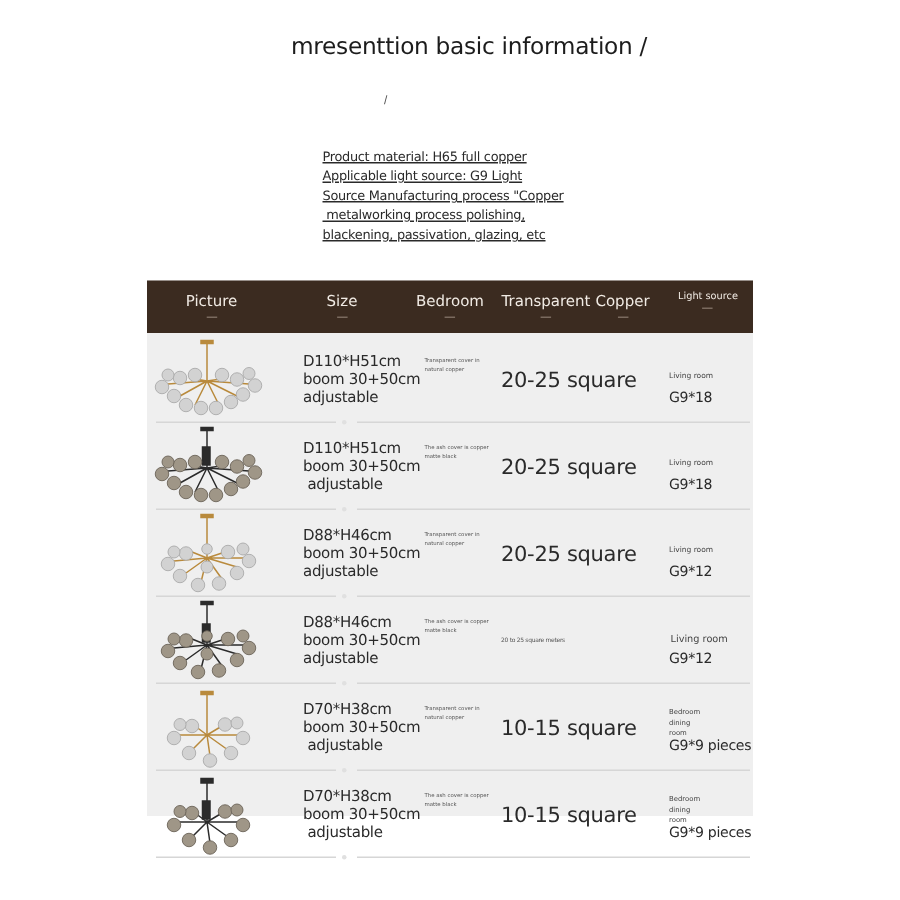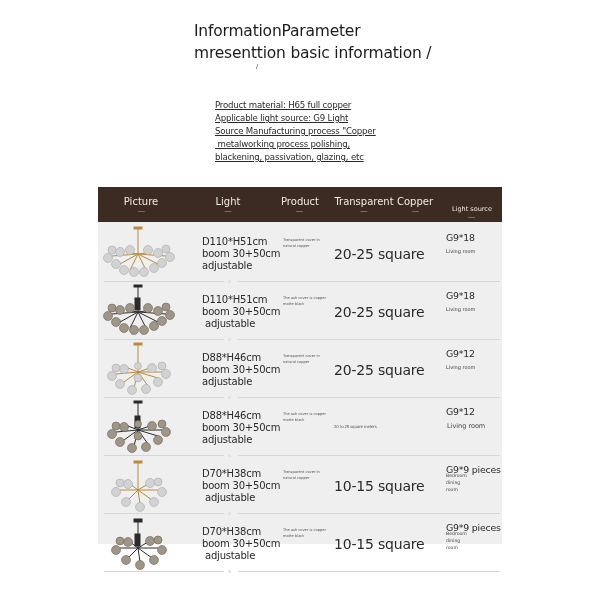--- a/index.html
+++ b/index.html
@@ -18,59 +18,58 @@
   }
   .table { position: absolute; left: 98px; top: 187px; width: 404px; height: 357px; background: #efefef; }
   .thead {
     height: 35px; background: #3b2b20; position: relative; color: #f1ebe4;
     font-family: "DejaVu Sans", sans-serif;
   }
   .th { position: absolute; top: 9px; font-size: 10px; text-align: center; transform: translateX(-50%); white-space: nowrap; }
   .th::after {
     content: ""; display: block; width: 7px; height: 1px; background: #7a6a5e; margin: 4px auto 0;
   }
-  .th.small { font-size: 6.5px; top: 18px; text-align: right; }
+  .th.small { font-size: 6.5px; top: 6px; text-align: right; }
   .row { position: absolute; left: 0; width: 404px; height: 58px; }
   .sep {
     position: absolute; bottom: 0; height: 1px; background: #d6d6d6;
   }
   .sep.a { left: 6px; width: 120px; }
   .sep.b { left: 140px; width: 262px; }
   .sep-dot { position: absolute; bottom: -1px; left: 130px; width: 3px; height: 3px; border-radius: 50%; background: #e0e0e0; }
   .cell { position: absolute; font-family: "DejaVu Sans", sans-serif; color: #2a2a2a; }
   .size { left: 104px; top: 12px; font-size: 10px; line-height: 12px; white-space: pre; letter-spacing: -0.2px; }
   .colour { left: 185px; top: 14px; font-size: 3.6px; line-height: 5.5px; color: #555; width: 44px; }
   .appl { left: 236px; top: 22px; font-size: 14px; letter-spacing: -0.2px; }
   .appl.tiny { font-size: 4px; top: 26px; left: 236px; color: #555; }
   .space { left: 304px; top: 24px; font-size: 5px; color: #444; margin-left: 44px; }
   .space.big { font-size: 6.5px; top: 24px; left: 305px; }
   .space.multi { top: 16px; line-height: 7px; font-size: 4.6px; }
-  .light { left: 348px; top: 8px; font-size: 9.4px; letter-spacing: -0.2px; }
+  .light { left: 348px; top: 36px; font-size: 9.4px; letter-spacing: -0.2px; }
   .pic { position: absolute; left: 2px; top: 2px; width: 80px; height: 54px; }
 </style>
 </head>
 <body>
 
 <div class="title">
-  <div>InformationParameter</div>
   <div>mresenttion basic information /</div>
 </div>
 <div class="title-mark">/</div>
 
 <div class="info">Product material: H65 full copper
 Applicable light source: G9 Light
 Source Manufacturing process "Copper
  metalworking process polishing,
 blackening, passivation, glazing, etc</div>
 
 <div class="table">
   <div class="thead">
     <div class="th" style="left:43px">Picture</div>
-    <div class="th" style="left:130px">Light</div>
-    <div class="th" style="left:202px">Product</div>
+    <div class="th" style="left:130px">Size</div>
+    <div class="th" style="left:202px">Bedroom</div>
     <div class="th" style="left:266px">Transparent</div>
     <div class="th" style="left:317px">Copper</div>
     <div class="th small" style="left:374px">Light source</div>
   </div>
 
   <div class="row" style="top:37px">
     <svg class="pic" viewBox="0 0 80 54">
       <g stroke="#b98a3c" stroke-width="1" fill="none">
         <line x1="38" y1="2" x2="38" y2="28"></line>
           <rect x="34" y="1" width="8" height="2" fill="#b98a3c"></rect>

